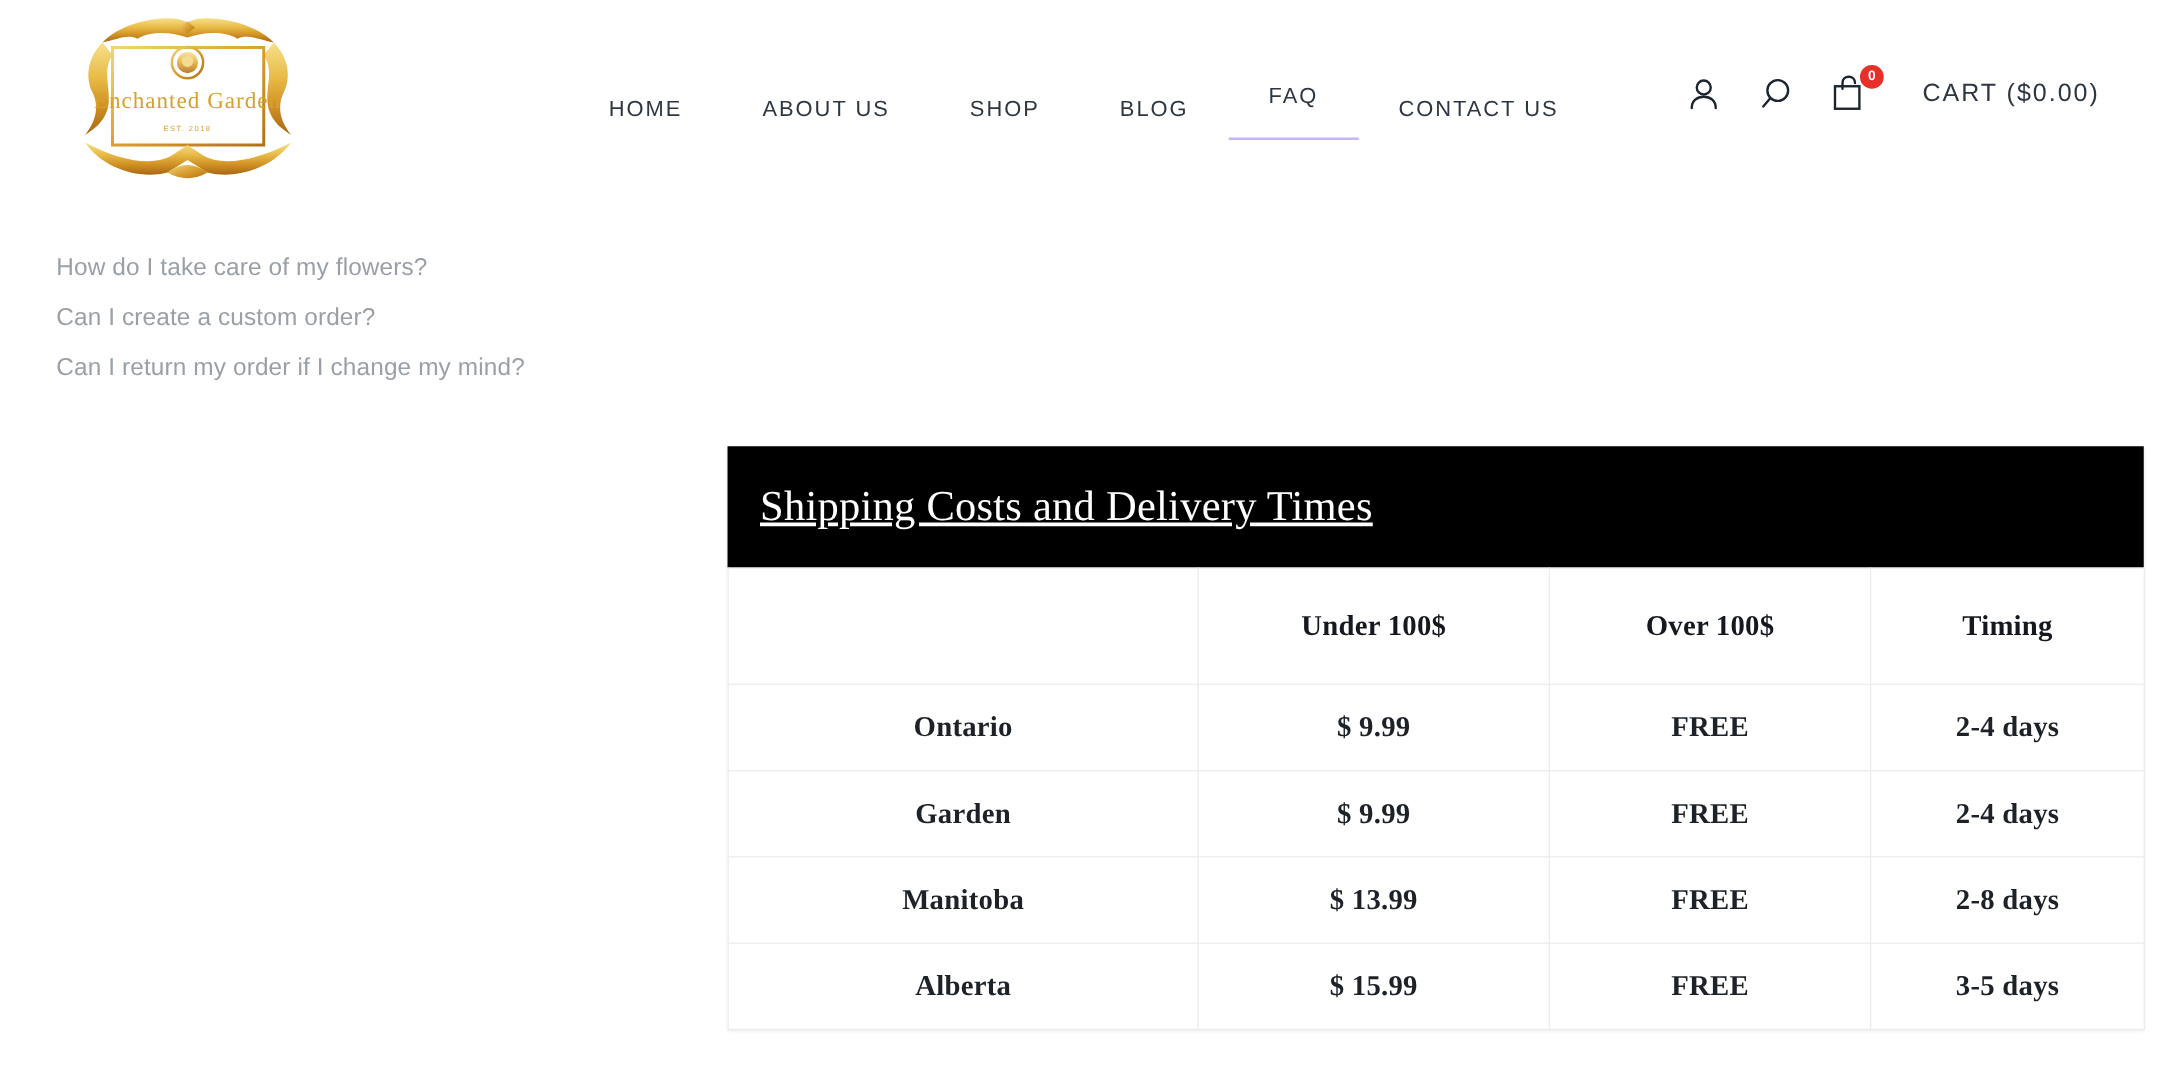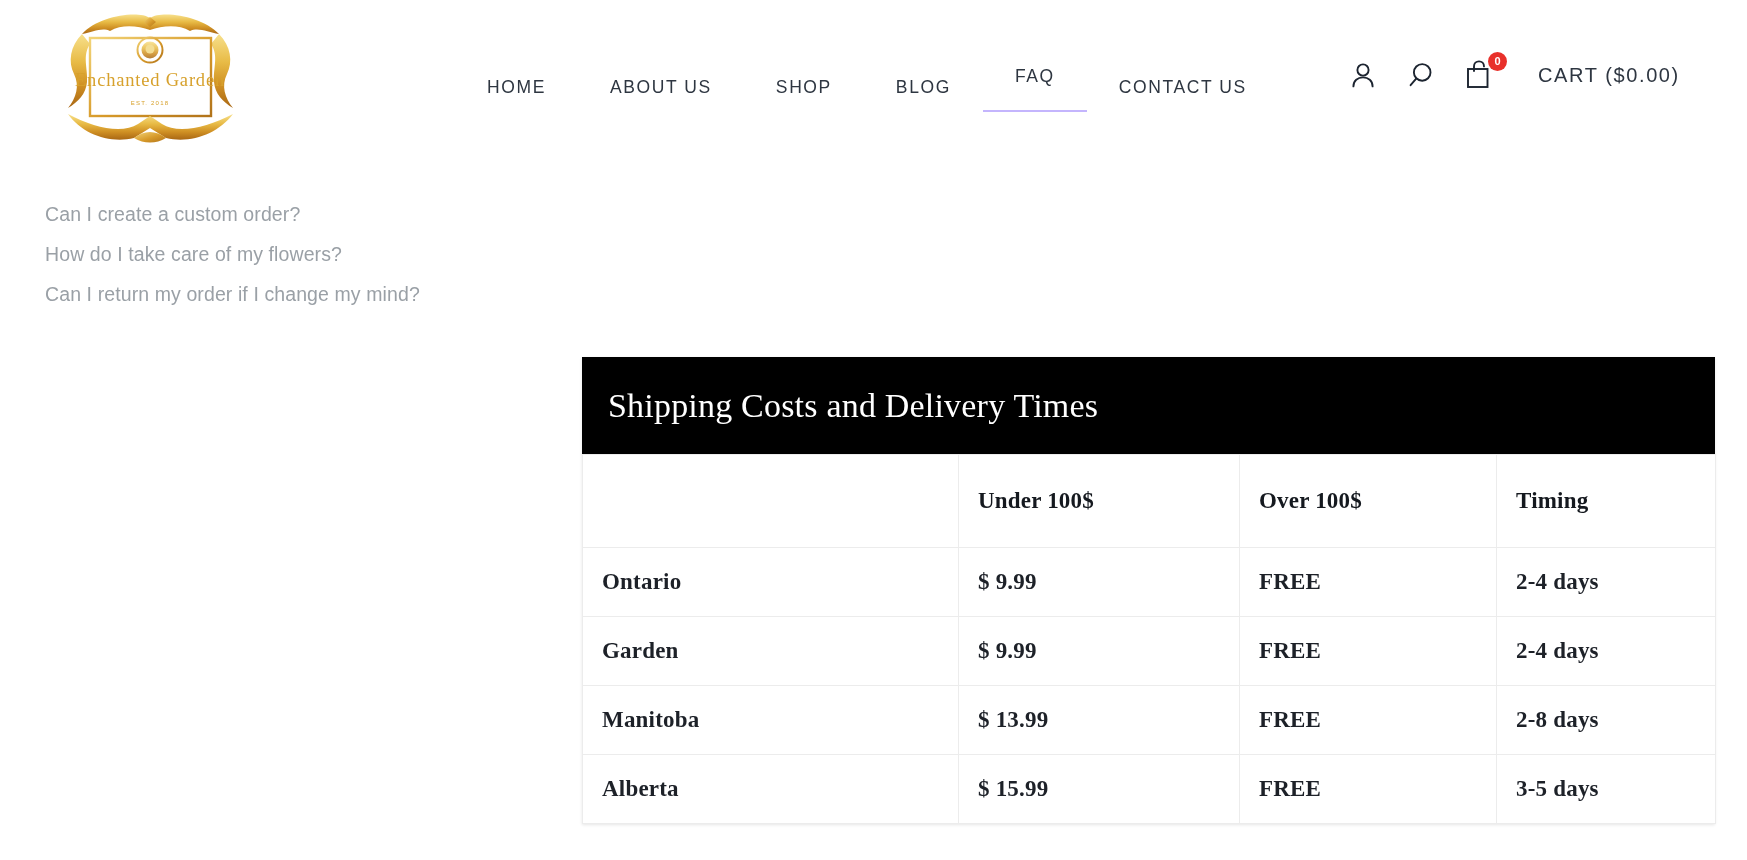--- a/index.html
+++ b/index.html
@@ -128,37 +128,38 @@
     display: flex;
     align-items: center;
     padding-left: 26px;
   }
   .table-title {
     color: #ffffff;
     font-family: "Liberation Serif", serif;
     font-size: 34px;
     font-weight: 400;
     letter-spacing: 0.2px;
+    text-decoration: underline;
   }
 
   table.ship-table {
     width: 100%;
     border-collapse: collapse;
     table-layout: fixed;
     font-family: "Liberation Serif", serif;
   }
   table.ship-table col.c0 { width: 376px; }
   table.ship-table col.c1 { width: 281px; }
   table.ship-table col.c2 { width: 257px; }
   table.ship-table col.c3 { width: 219px; }
 
   table.ship-table th,
   table.ship-table td {
     border: 1px solid #ececec;
-    text-align: left;
+    text-align: center;
     padding: 0 19px;
     vertical-align: middle;
   }
   table.ship-table thead th {
     height: 93px;
     font-size: 23px;
     font-weight: 700;
     color: #15191f;
     letter-spacing: 0.2px;
   }
@@ -246,22 +247,22 @@
       <span class="cart-badge">0</span>
     </a>
 
     <a class="cart-label" href="#">CART ($0.00)</a>
   </div>
 </header>
 
 <main class="content">
 
   <aside class="faq-sidebar">
+    <a class="faq-q" href="#">How do I take care of my flowers?</a>
     <a class="faq-q" href="#">Can I create a custom order?</a>
-    <a class="faq-q" href="#">How do I take care of my flowers?</a>
     <a class="faq-q" href="#">Can I return my order if I change my mind?</a>
   </aside>
 
   <section class="table-card">
 
     <div class="table-title-bar">
       <h2 class="table-title">Shipping Costs and Delivery Times</h2>
     </div>
 
     <table class="ship-table">

